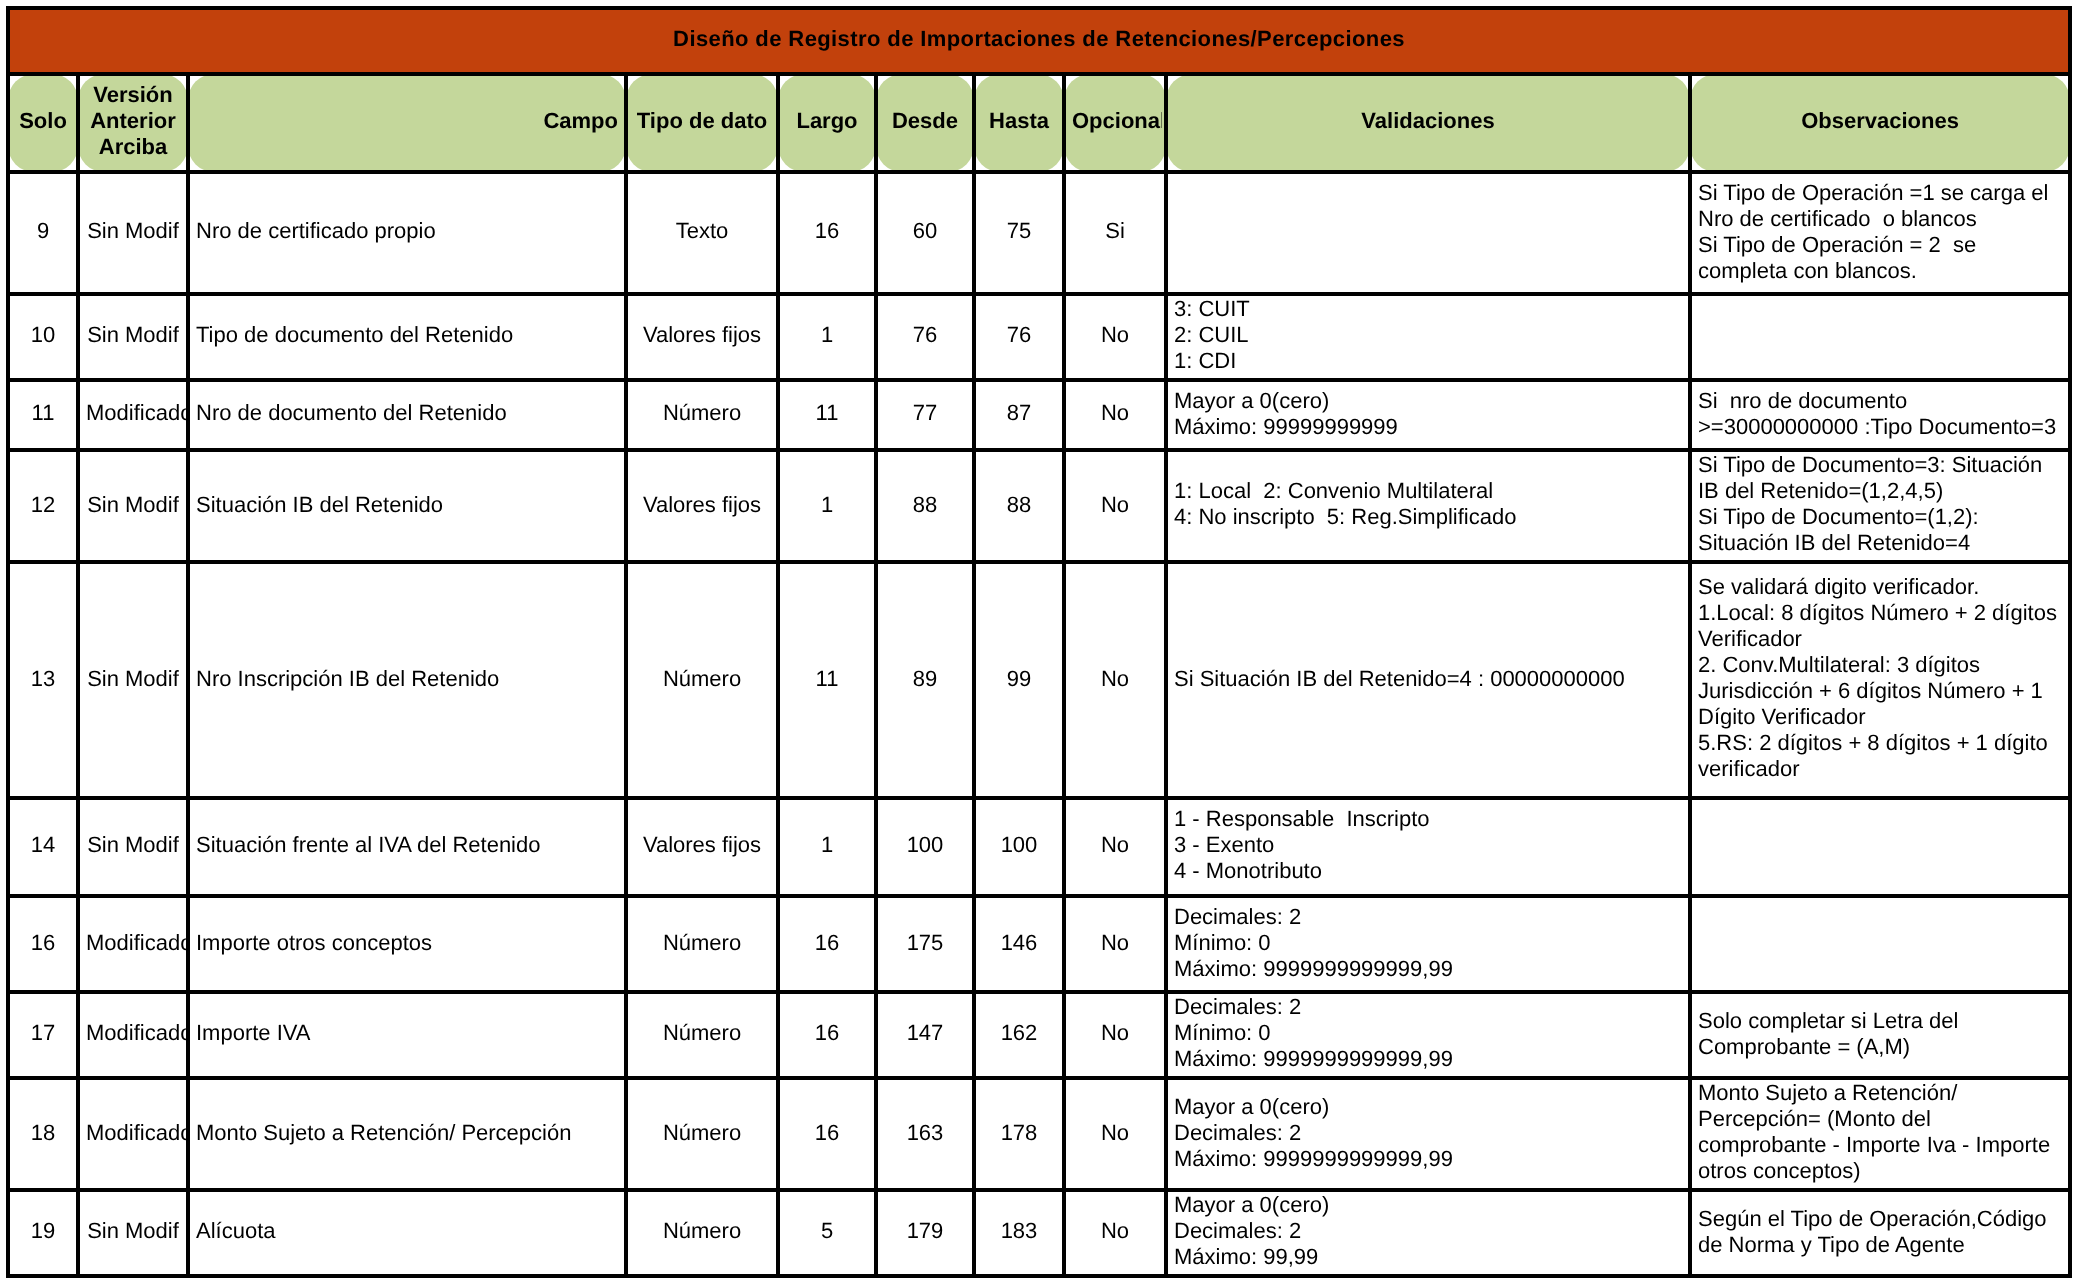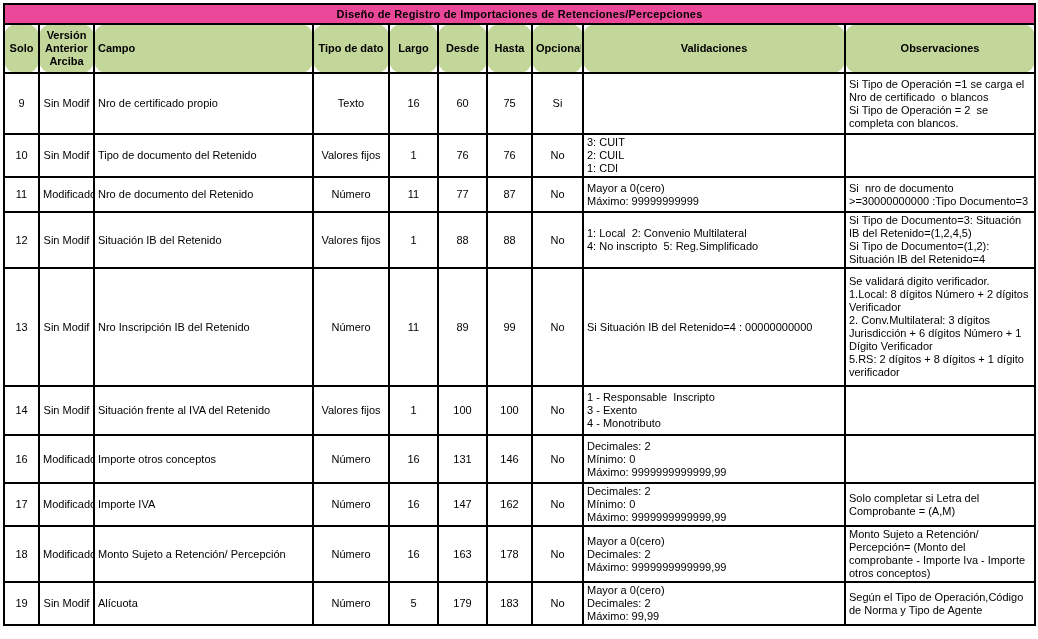--- a/index.html
+++ b/index.html
@@ -25,35 +25,35 @@
     border: 2px solid #000000;
     font-size: 11px;
     line-height: 13px;
     color: #000000;
     padding: 1px 3px;
     overflow: hidden;
     vertical-align: middle;
     box-sizing: border-box;
   }
   th.title-cell {
-    background: #ec4899;
+    background: #c2410c;
     color: #ffffff;
     font-size: 12.5px;
     font-weight: bold;
-    height: 20px;
+    height: 33px;
     letter-spacing: 0.2px;
   }
   th.col-head {
     background: #C4D79B;
     font-weight: bold;
     text-align: center;
     white-space: pre-wrap;
     border-radius: 13px;
   }
-  th.col-head.left { text-align: left; }
+  th.col-head.left { text-align: right; }
   td.c { text-align: center; }
   td.l { text-align: left; white-space: pre-wrap; word-wrap: break-word; }
 </style>
 </head>
 <body>
 
 <div class="page">
   <table class="spec">
     <colgroup>
       <col style="width:35px">
@@ -167,21 +167,21 @@
 3 - Exento
 4 - Monotributo</td>
           <td class="l"></td>
         </tr>
         <tr style="height: 48px;">
           <td class="c">16</td>
           <td class="c">Modificado</td>
           <td class="l">Importe otros conceptos</td>
           <td class="c">Número</td>
           <td class="c">16</td>
-          <td class="c">131</td>
+          <td class="c">175</td>
           <td class="c">146</td>
           <td class="c">No</td>
           <td class="l">Decimales: 2
 Mínimo: 0
 Máximo: 9999999999999,99</td>
           <td class="l"></td>
         </tr>
         <tr style="height: 42px;">
           <td class="c">17</td>
           <td class="c">Modificado</td>

